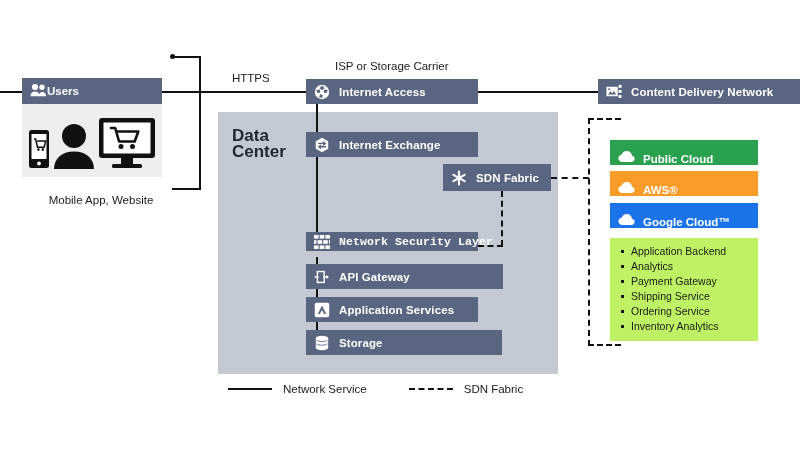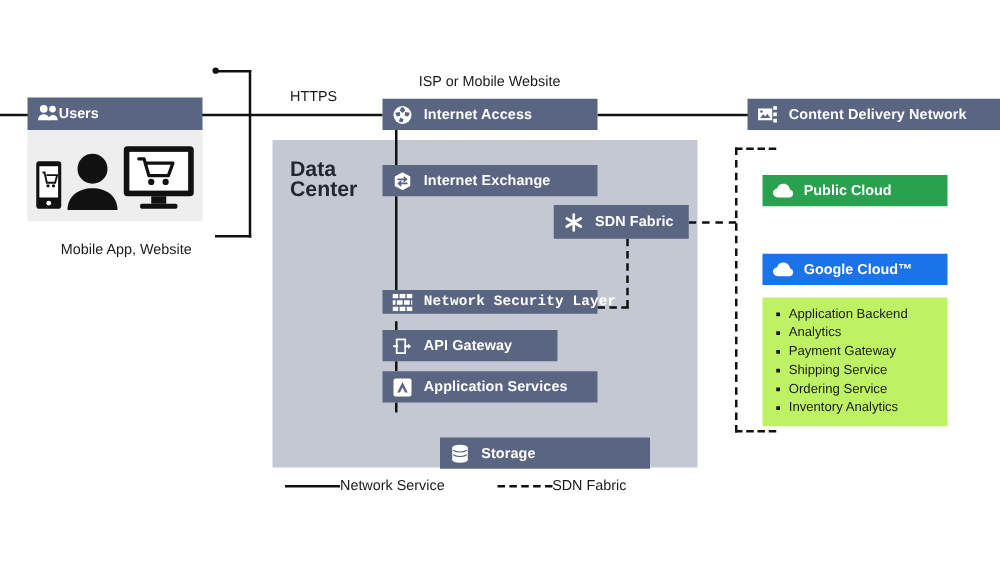--- a/index.html
+++ b/index.html
@@ -108,22 +108,22 @@
     z-index: 5;
   }
 
   
   .cloud-box {
     position: absolute;
     left: 610px;
     width: 148px;
     height: 25px;
     display: flex;
-    align-items: center;
-    padding: 12px 8px;
+    align-items: flex-end;
+    padding: 0 8px;
     box-sizing: border-box;
     color: #ffffff;
     font-size: 11.5px;
     font-weight: bold;
     z-index: 6;
   }
   .cloud-box .ico {
     width: 17px;
     height: 17px;
     margin-right: 8px;
@@ -219,21 +219,21 @@
     border-top: 2px dashed #111111;
   }
   #legend .legend-text {
     font-size: 11.5px;
     color: #1a1a1a;
     white-space: nowrap;
   }
   #legend .legend-group {
     display: flex;
     align-items: center;
-    gap: 0;
+    gap: 11px;
   }
   #legend-gap { width: 22px; }
 
   .dot {
     position: absolute;
     width: 5px;
     height: 5px;
     border-radius: 50%;
     background: #111111;
     z-index: 5;
@@ -325,21 +325,21 @@
           </g>
           <circle cx="23" cy="29.5" r="2.5" fill="#111"></circle>
           <circle cx="34.5" cy="29.5" r="2.5" fill="#111"></circle>
         </svg>
       </span>
     </div>
   </div>
   <div id="users-caption">Mobile App, Website</div>
 
   <div class="textlabel" style="left:232px; top:72px;">HTTPS</div>
-  <div class="textlabel" style="left:335px; top:60px;">ISP or Mobile Website</div>
+  <div class="textlabel" style="left:335px; top:60px;">ISP or Storage Carrier</div>
 
   <div class="node" style="left:306px; top:79px; width:172px; height:25px;">
     <span class="ico">
       <svg width="16" height="16" viewBox="0 0 16 16">
         <circle cx="8" cy="8" r="7.2" fill="#fff"></circle>
         <g fill="#5a6582">
           <path d="M8 1.4c-1.6 1.4-2.3 3-2.3 3L8 6.3l2.3-1.9S9.6 2.8 8 1.4z"></path>
           <path d="M2.2 6.1c.5 2 1.6 3.1 1.6 3.1l2.4-.7-.3-2.9z"></path>
           <path d="M13.8 6.1c-.5 2-1.6 3.1-1.6 3.1l-2.4-.7.3-2.9z"></path>
           <path d="M5 12.9c1.8.9 3.2.8 3.2.8l.6-2.4-2.5-1.4z"></path>
@@ -405,21 +405,21 @@
             <rect x="14.9" y="5.2" width="1.1" height="3.6"></rect>
           <rect x="0" y="10.4" width="4.6" height="3.6"></rect>
             <rect x="5.7" y="10.4" width="4.6" height="3.6"></rect>
             <rect x="11.4" y="10.4" width="4.6" height="3.6"></rect>
         </g>
       </svg>
     </span>
     <span class="lbl">Network Security Layer</span>
   </div>
 
-  <div class="node" style="left:306px; top:264px; width:140px; height:25px;">
+  <div class="node" style="left:306px; top:264px; width:197px; height:25px;">
     <span class="ico">
       <svg width="17" height="16" viewBox="0 0 17 16">
         <rect x="3.6" y="2.2" width="7.2" height="11.6" fill="none" stroke="#fff" stroke-width="1.5"></rect>
         <path d="M0.6 8h4.2" stroke="#fff" stroke-width="1.5"></path>
         <path d="M10 8h5" stroke="#fff" stroke-width="1.5"></path>
         <path d="M13.2 5.8L15.8 8l-2.6 2.2z" fill="#fff"></path>
       </svg>
     </span>
     <span class="lbl">API Gateway</span>
   </div>
@@ -427,21 +427,21 @@
   <div class="node" style="left:306px; top:297px; width:172px; height:25px;">
     <span class="ico">
       <svg width="16" height="16" viewBox="0 0 16 16">
         <rect x="0.8" y="0.8" width="14.4" height="14.4" rx="1.6" fill="#fff"></rect>
         <path d="M8 3.6l4.2 8.4h-2.1L8 7.9 5.9 12H3.8z" fill="#5a6582"></path>
       </svg>
     </span>
     <span class="lbl">Application Services</span>
   </div>
 
-  <div class="node" style="left:306px; top:350px; width:168px; height:25px;margin-left:46px;">
+  <div class="node" style="left:306px; top:330px; width:196px; height:25px;">
     <span class="ico">
       <svg width="16" height="16" viewBox="0 0 16 16">
         <g fill="#fff">
           <ellipse cx="8" cy="3" rx="6.2" ry="2.2"></ellipse>
           <rect x="1.8" y="3" width="12.4" height="3.1"></rect>
           <ellipse cx="8" cy="6.1" rx="6.2" ry="2.2"></ellipse>
           <rect x="1.8" y="6.6" width="12.4" height="3.1"></rect>
           <ellipse cx="8" cy="9.7" rx="6.2" ry="2.2"></ellipse>
           <rect x="1.8" y="10.2" width="12.4" height="2.8"></rect>
           <ellipse cx="8" cy="13" rx="6.2" ry="2.2"></ellipse>
@@ -457,20 +457,28 @@
 
   <div class="cloud-box" style="top:140px; background:#2aa14f;">
     <span class="ico">
       <svg width="18" height="13" viewBox="0 0 18 13">
         <path d="M4.6 12.3C2.2 12.3.4 10.6.4 8.4c0-2 1.5-3.6 3.5-3.8C4.5 2.3 6.6.6 9.2.6c3 0 5.4 2.2 5.7 5.1 1.6.3 2.7 1.6 2.7 3.2 0 1.8-1.5 3.4-3.5 3.4z" fill="#fff"></path>
       </svg>
     </span>
     <span>Public Cloud</span>
   </div>
 
+  <div class="cloud-box" style="top:171px; background:#f89c27;">
+    <span class="ico">
+      <svg width="18" height="13" viewBox="0 0 18 13">
+        <path d="M4.6 12.3C2.2 12.3.4 10.6.4 8.4c0-2 1.5-3.6 3.5-3.8C4.5 2.3 6.6.6 9.2.6c3 0 5.4 2.2 5.7 5.1 1.6.3 2.7 1.6 2.7 3.2 0 1.8-1.5 3.4-3.5 3.4z" fill="#fff"></path>
+      </svg>
+    </span>
+    <span>AWS®</span>
+  </div>
 
   <div class="cloud-box" style="top:203px; background:#1a73e8;">
     <span class="ico">
       <svg width="18" height="13" viewBox="0 0 18 13">
         <path d="M4.6 12.3C2.2 12.3.4 10.6.4 8.4c0-2 1.5-3.6 3.5-3.8C4.5 2.3 6.6.6 9.2.6c3 0 5.4 2.2 5.7 5.1 1.6.3 2.7 1.6 2.7 3.2 0 1.8-1.5 3.4-3.5 3.4z" fill="#fff"></path>
       </svg>
     </span>
     <span>Google Cloud™</span>
   </div>
 

